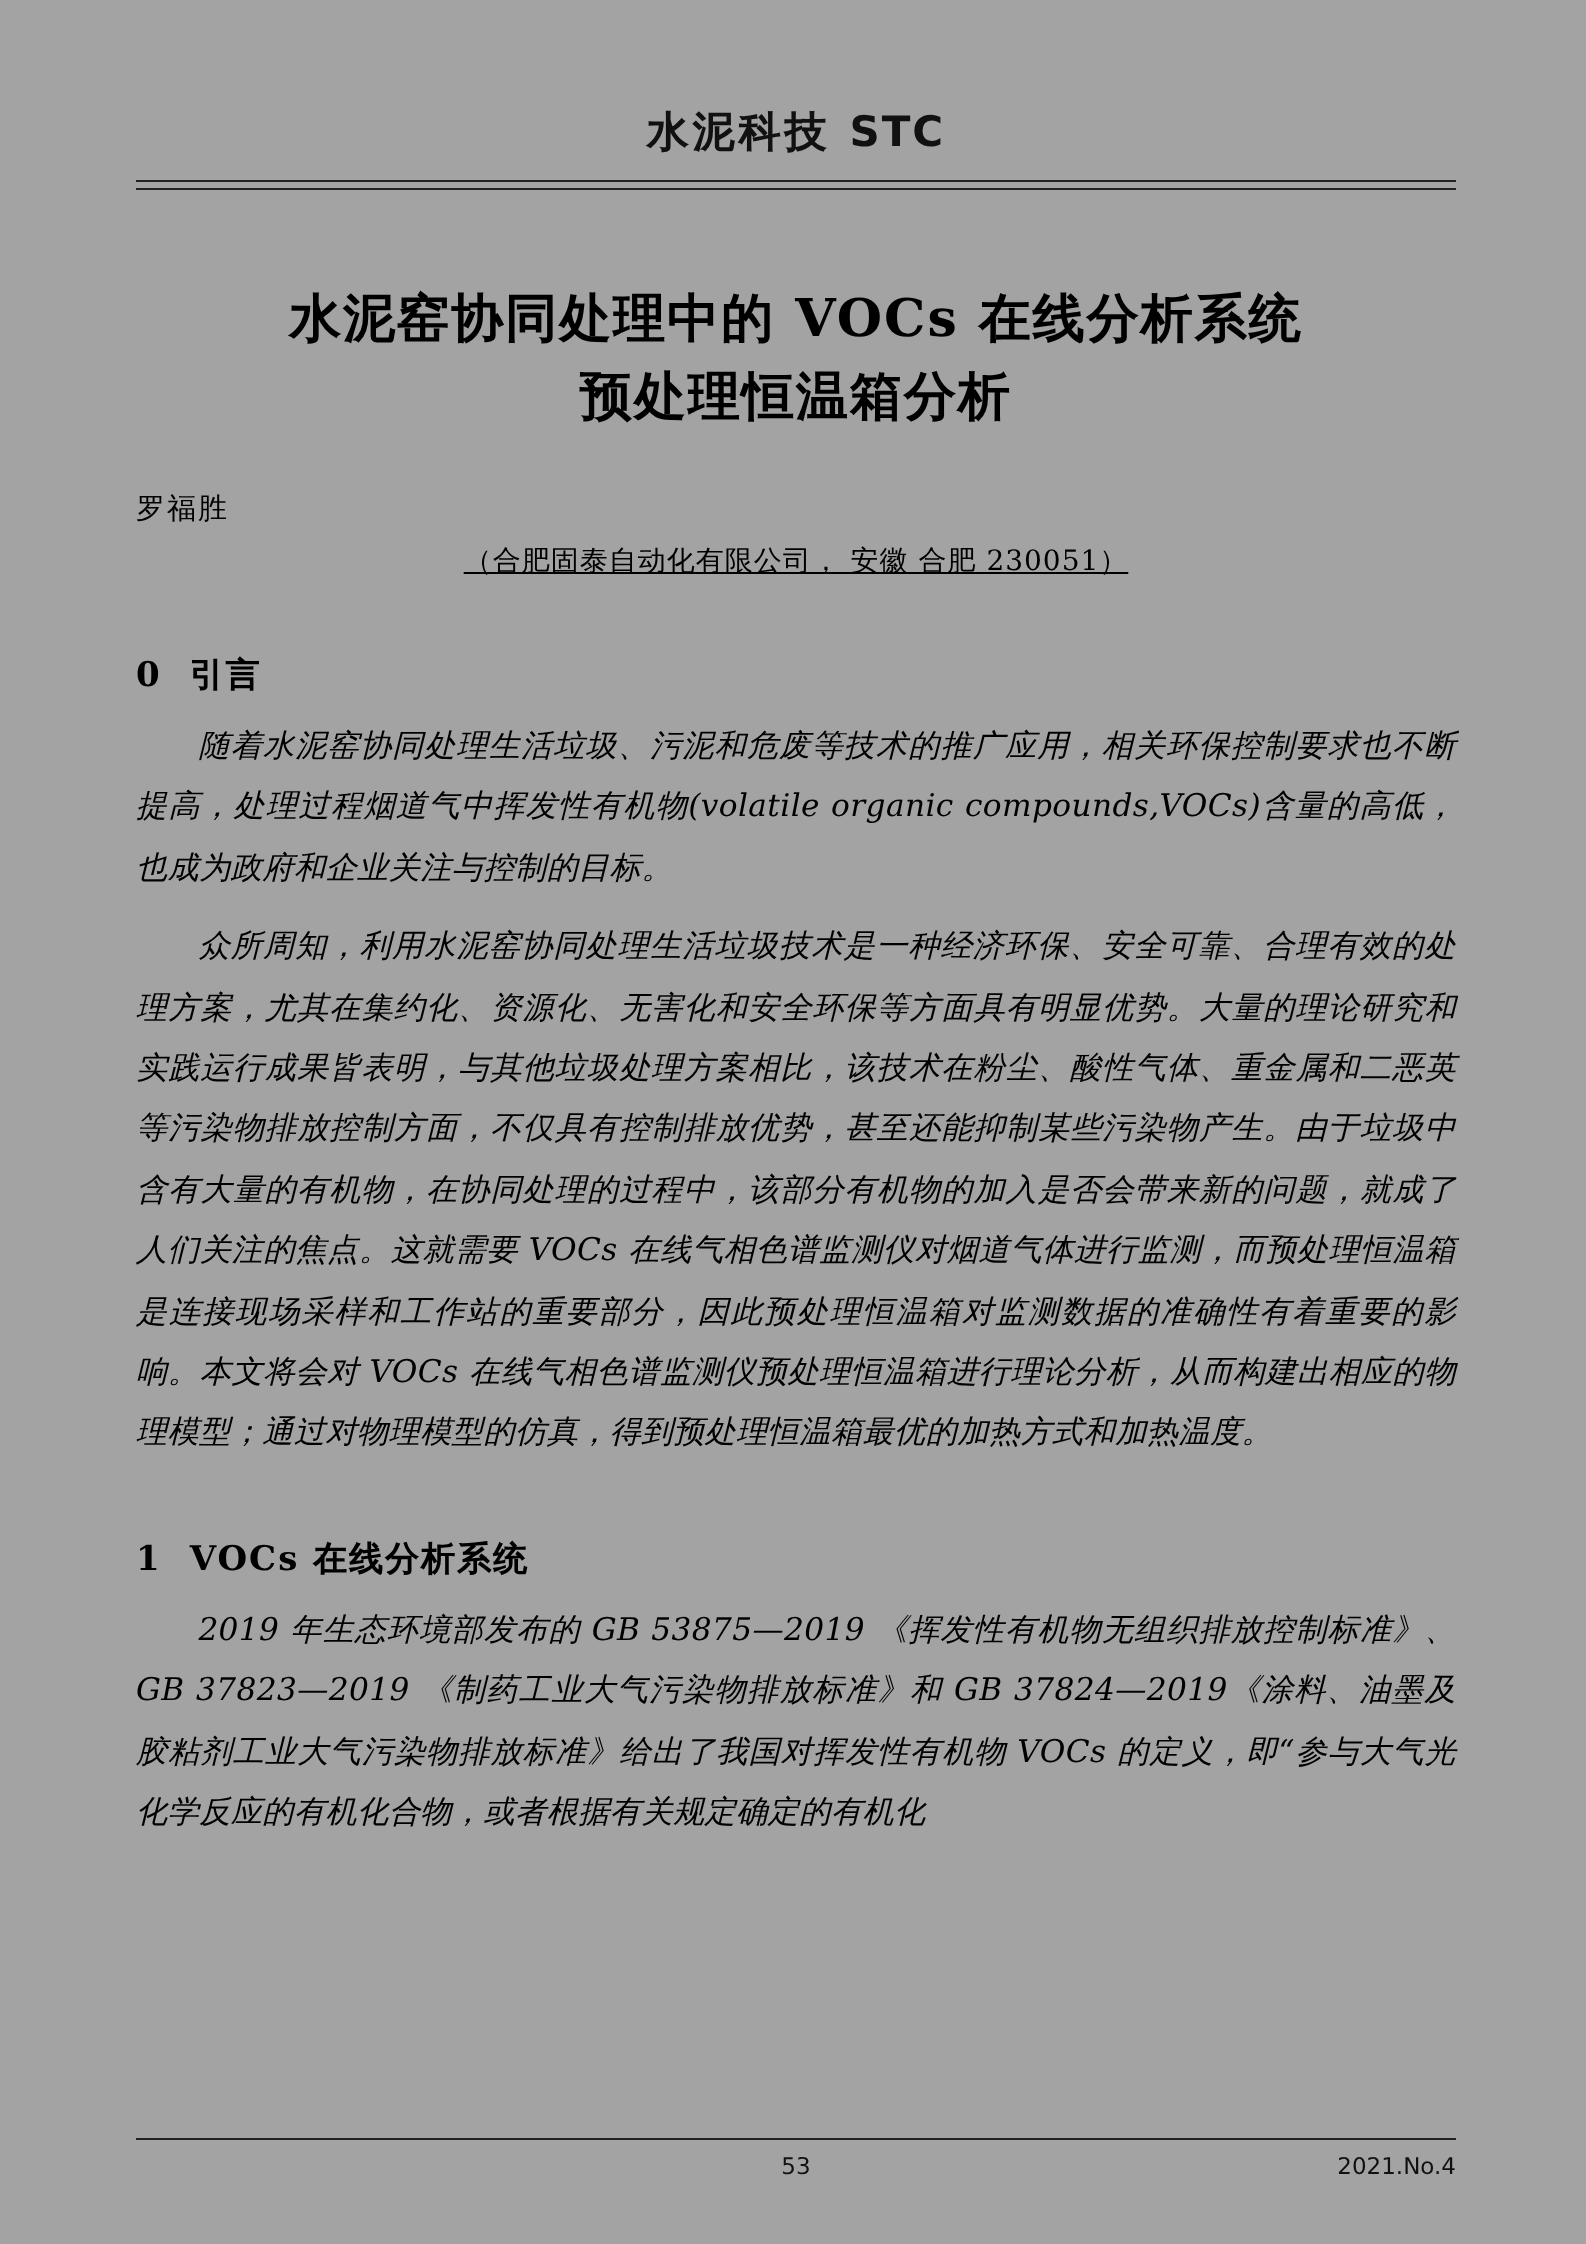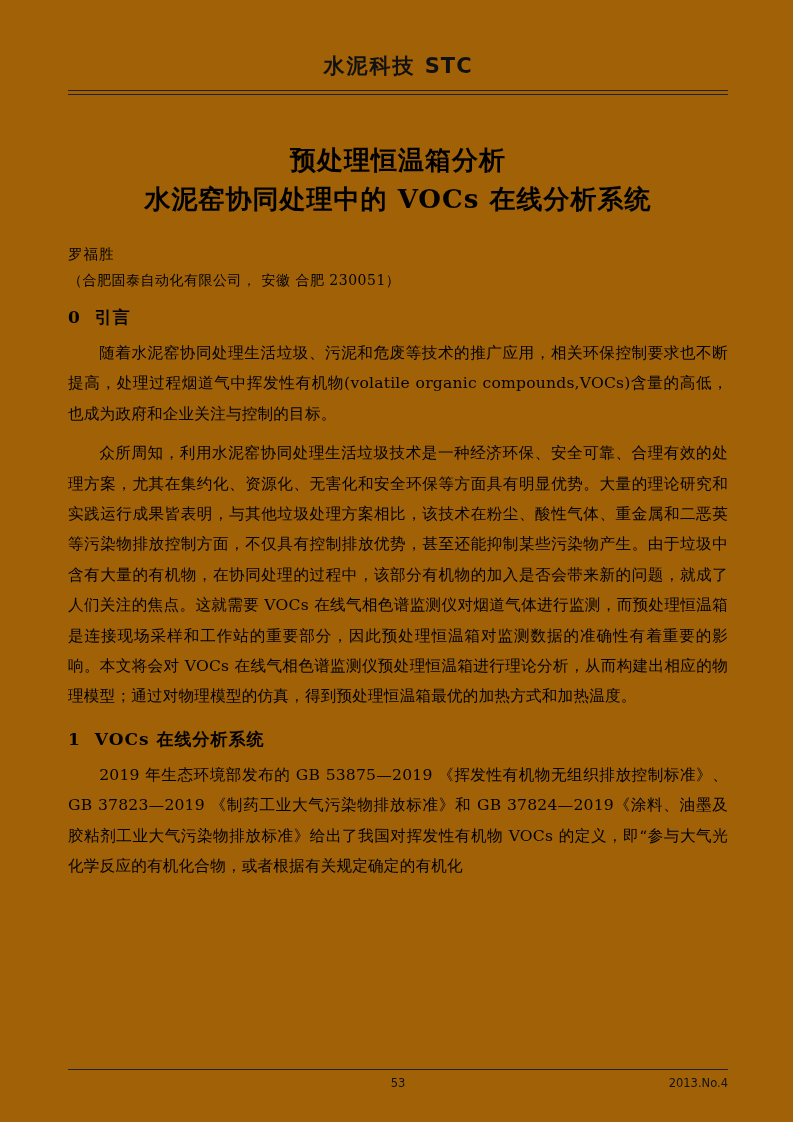--- a/index.html
+++ b/index.html
@@ -3,21 +3,21 @@
 <meta charset="utf-8">
 <style>
   html, body {
     margin: 0;
     padding: 0;
     background: #b8b8b8;
   }
   .page {
     width: 793px;
     height: 1122px;
-    background: #a16207;
+    background: #a3a3a3;
     position: relative;
     box-sizing: border-box;
     font-family: "DejaVu Serif", "Liberation Serif", serif;
     color: #000;
     overflow: hidden;
   }
   .page-inner {
     position: absolute;
     left: 68px;
     top: 30px;
@@ -64,42 +64,44 @@
     color: #000;
   }
   .authors {
     margin-top: 26px;
     text-align: left;
     font-size: 14.5px;
     letter-spacing: 1px;
   }
   .affiliation {
     margin-top: 8px;
-    text-align: left;
+    text-align: center;
     font-size: 14px;
     letter-spacing: 0.5px;
+    text-decoration: underline;
   }
   
   .section-head {
-    margin-top: 16px;
+    margin-top: 36px;
     font-size: 17px;
     font-weight: bold;
     letter-spacing: 1px;
   }
   .section-head .num {
     margin-right: 14px;
   }
   p.body {
     margin: 9px 0 0 0;
     font-size: 15.6px;
     line-height: 1.95;
     text-align: justify;
     text-justify: inter-ideograph;
     text-indent: 2em;
     letter-spacing: 0.2px;
+    font-style: italic;
   }
   
   .footer {
     position: absolute;
     left: 68px;
     right: 65px;
     bottom: 32px;
   }
   .footer-rule {
     border: none;
@@ -135,22 +137,22 @@
   <div class="page-inner">
 
     <div class="header">
       <span>水泥科技</span>
       <span class="stc">STC</span>
     </div>
     <hr class="rule-top">
     <hr class="rule-bottom" style="margin-top:3px;">
 
     <div class="title-block">
+      <div class="title-line">水泥窑协同处理中的 VOCs 在线分析系统</div>
       <div class="title-line">预处理恒温箱分析</div>
-      <div class="title-line">水泥窑协同处理中的 VOCs 在线分析系统</div>
     </div>
 
     <div class="authors">罗福胜</div>
     <div class="affiliation">（合肥固泰自动化有限公司，  安徽  合肥  230051）</div>
 
     <div class="section-head">
       <span class="num">0</span><span>引言</span>
     </div>
     <p class="body">随着水泥窑协同处理生活垃圾、污泥和危废等技术的推广应用，相关环保控制要求也不断提高，处理过程烟道气中挥发性有机物(volatile organic compounds,VOCs)含量的高低，也成为政府和企业关注与控制的目标。</p>
     <p class="body">众所周知，利用水泥窑协同处理生活垃圾技术是一种经济环保、安全可靠、合理有效的处理方案，尤其在集约化、资源化、无害化和安全环保等方面具有明显优势。大量的理论研究和实践运行成果皆表明，与其他垃圾处理方案相比，该技术在粉尘、酸性气体、重金属和二恶英等污染物排放控制方面，不仅具有控制排放优势，甚至还能抑制某些污染物产生。由于垃圾中含有大量的有机物，在协同处理的过程中，该部分有机物的加入是否会带来新的问题，就成了人们关注的焦点。这就需要 VOCs 在线气相色谱监测仪对烟道气体进行监测，而预处理恒温箱是连接现场采样和工作站的重要部分，因此预处理恒温箱对监测数据的准确性有着重要的影响。本文将会对 VOCs 在线气相色谱监测仪预处理恒温箱进行理论分析，从而构建出相应的物理模型；通过对物理模型的仿真，得到预处理恒温箱最优的加热方式和加热温度。</p>
@@ -160,17 +162,17 @@
     </div>
     <p class="body">2019 年生态环境部发布的 GB 53875—2019 《挥发性有机物无组织排放控制标准》、GB 37823—2019 《制药工业大气污染物排放标准》和 GB 37824—2019《涂料、油墨及胶粘剂工业大气污染物排放标准》给出了我国对挥发性有机物 VOCs 的定义，即“参与大气光化学反应的有机化合物，或者根据有关规定确定的有机化</p>
 
   </div>
 
   <div class="footer">
     <hr class="footer-rule">
     <div class="footer-row">
       <span class="spacer"></span>
       <span class="footer-page">53</span>
-      <span class="footer-right">2013.No.4</span>
+      <span class="footer-right">2021.No.4</span>
     </div>
   </div>
 
 </div>
 
 </body></html>

